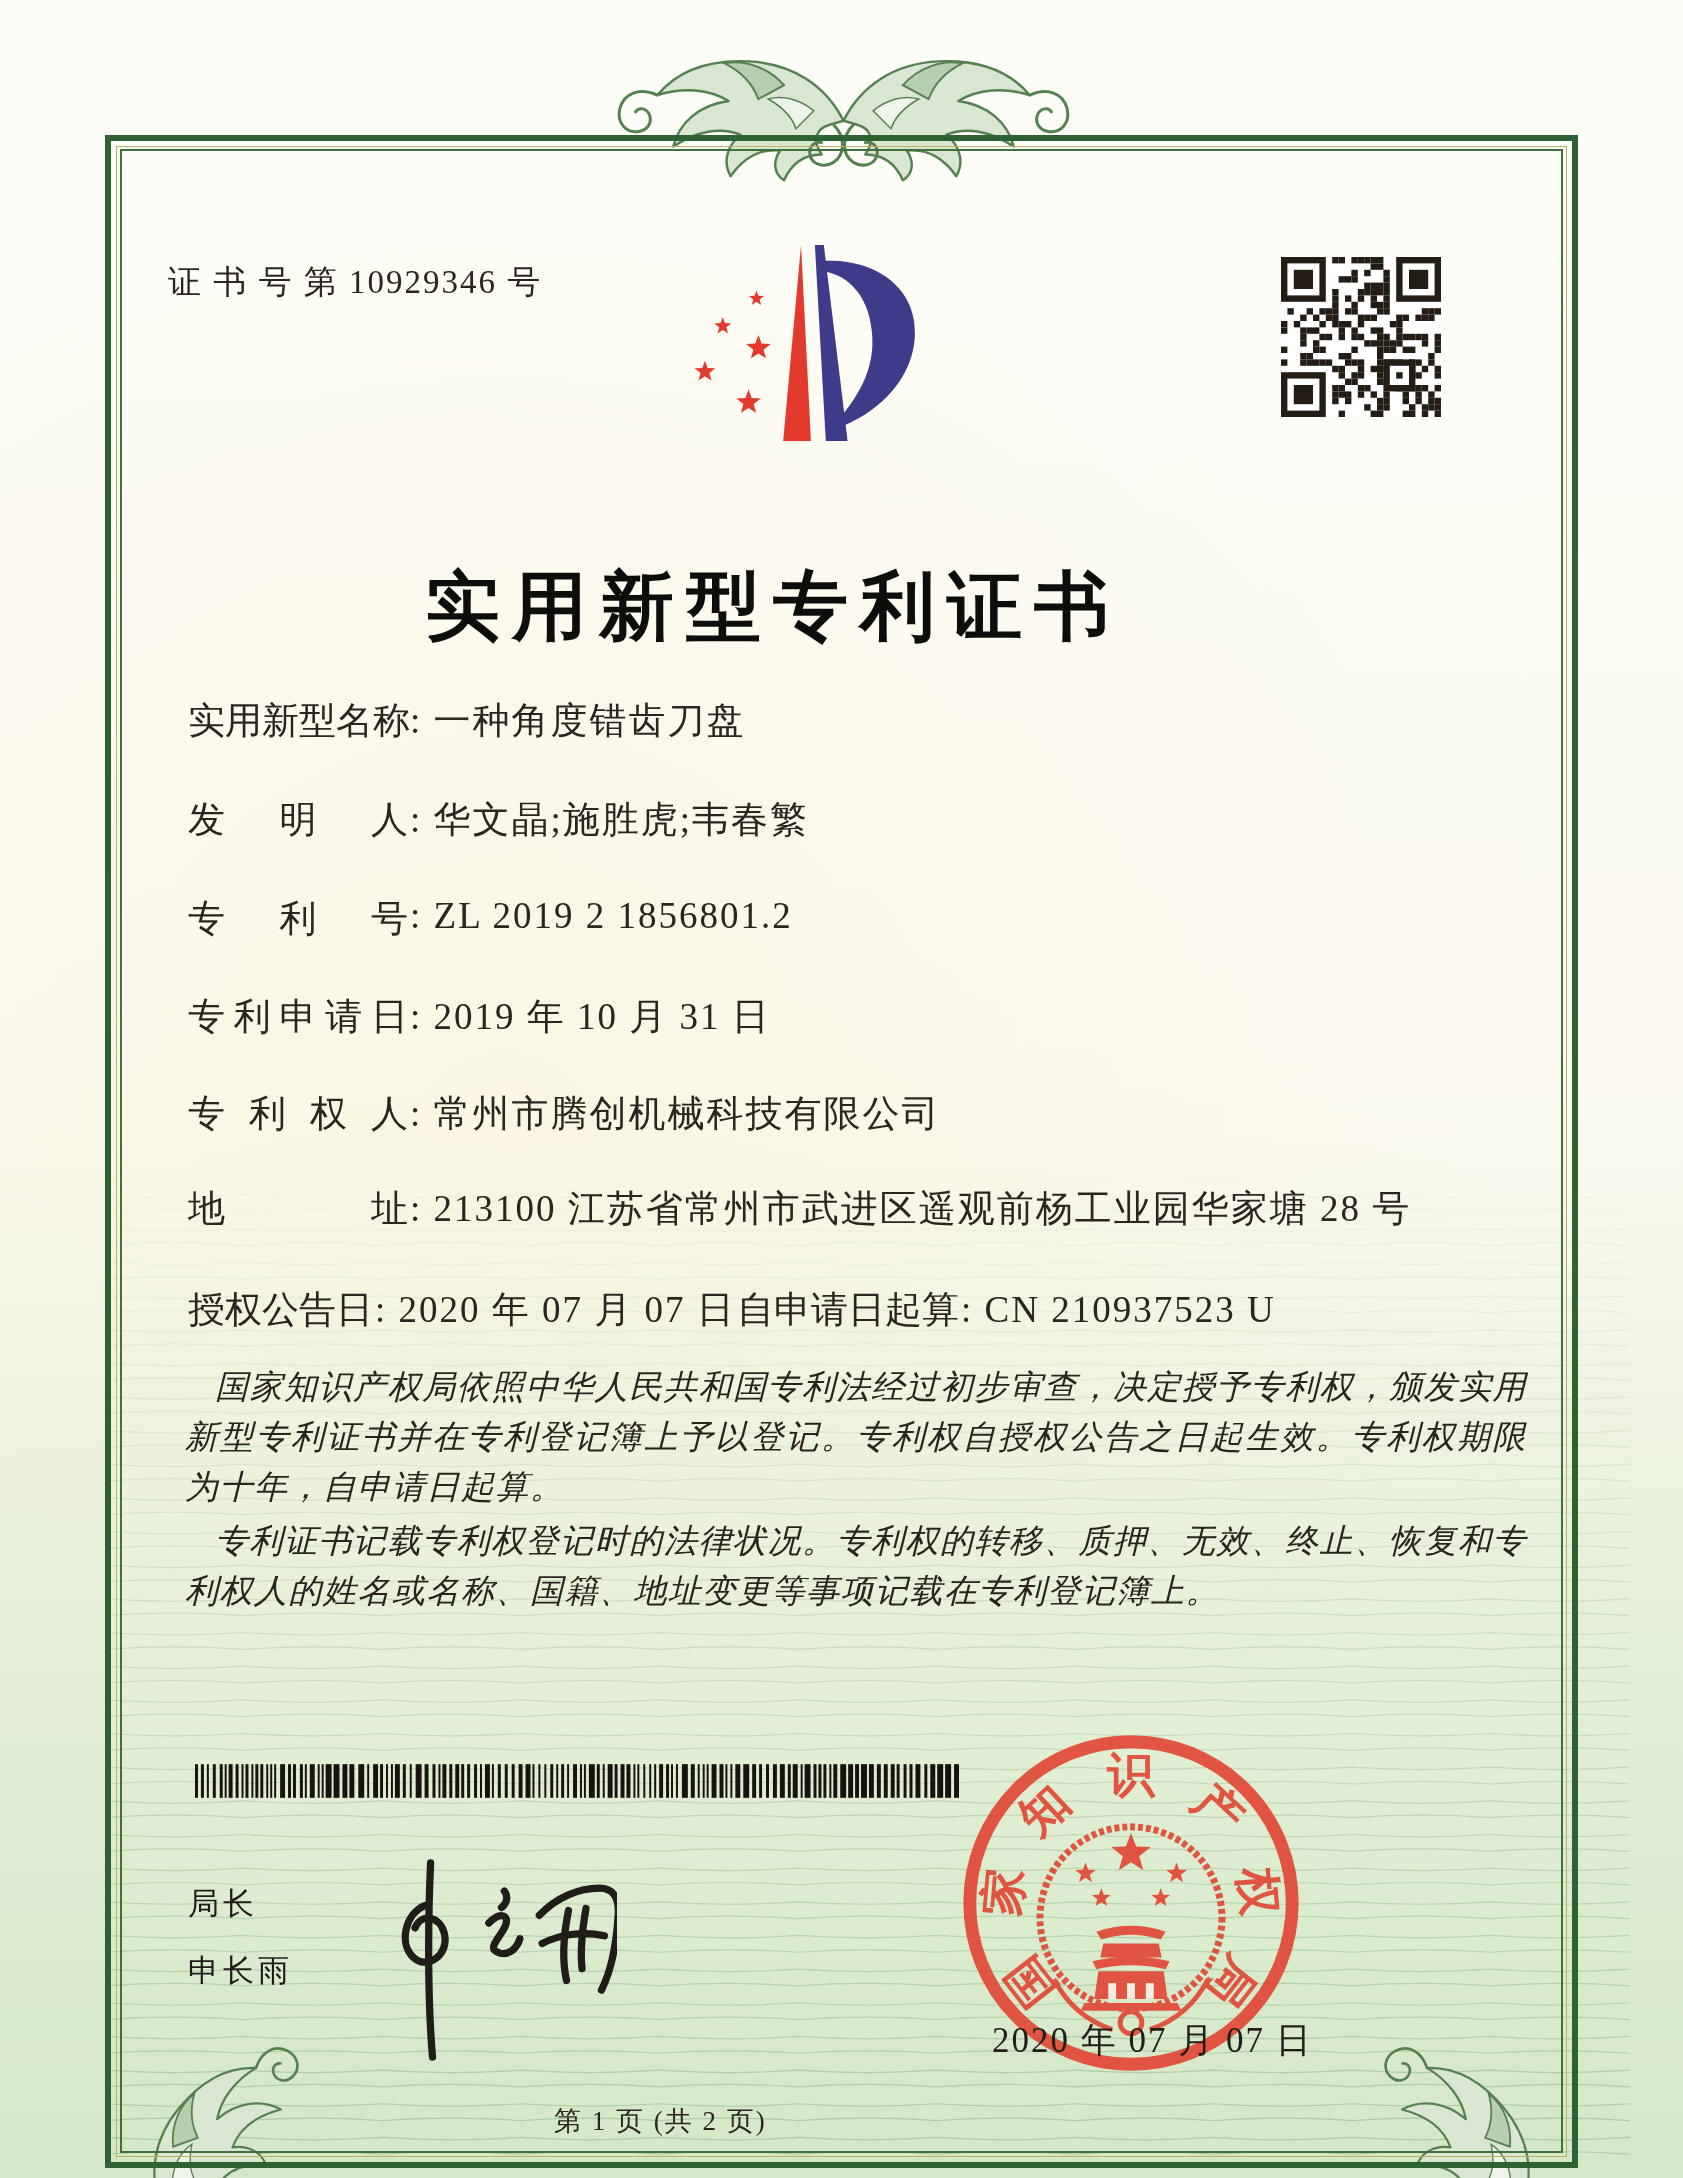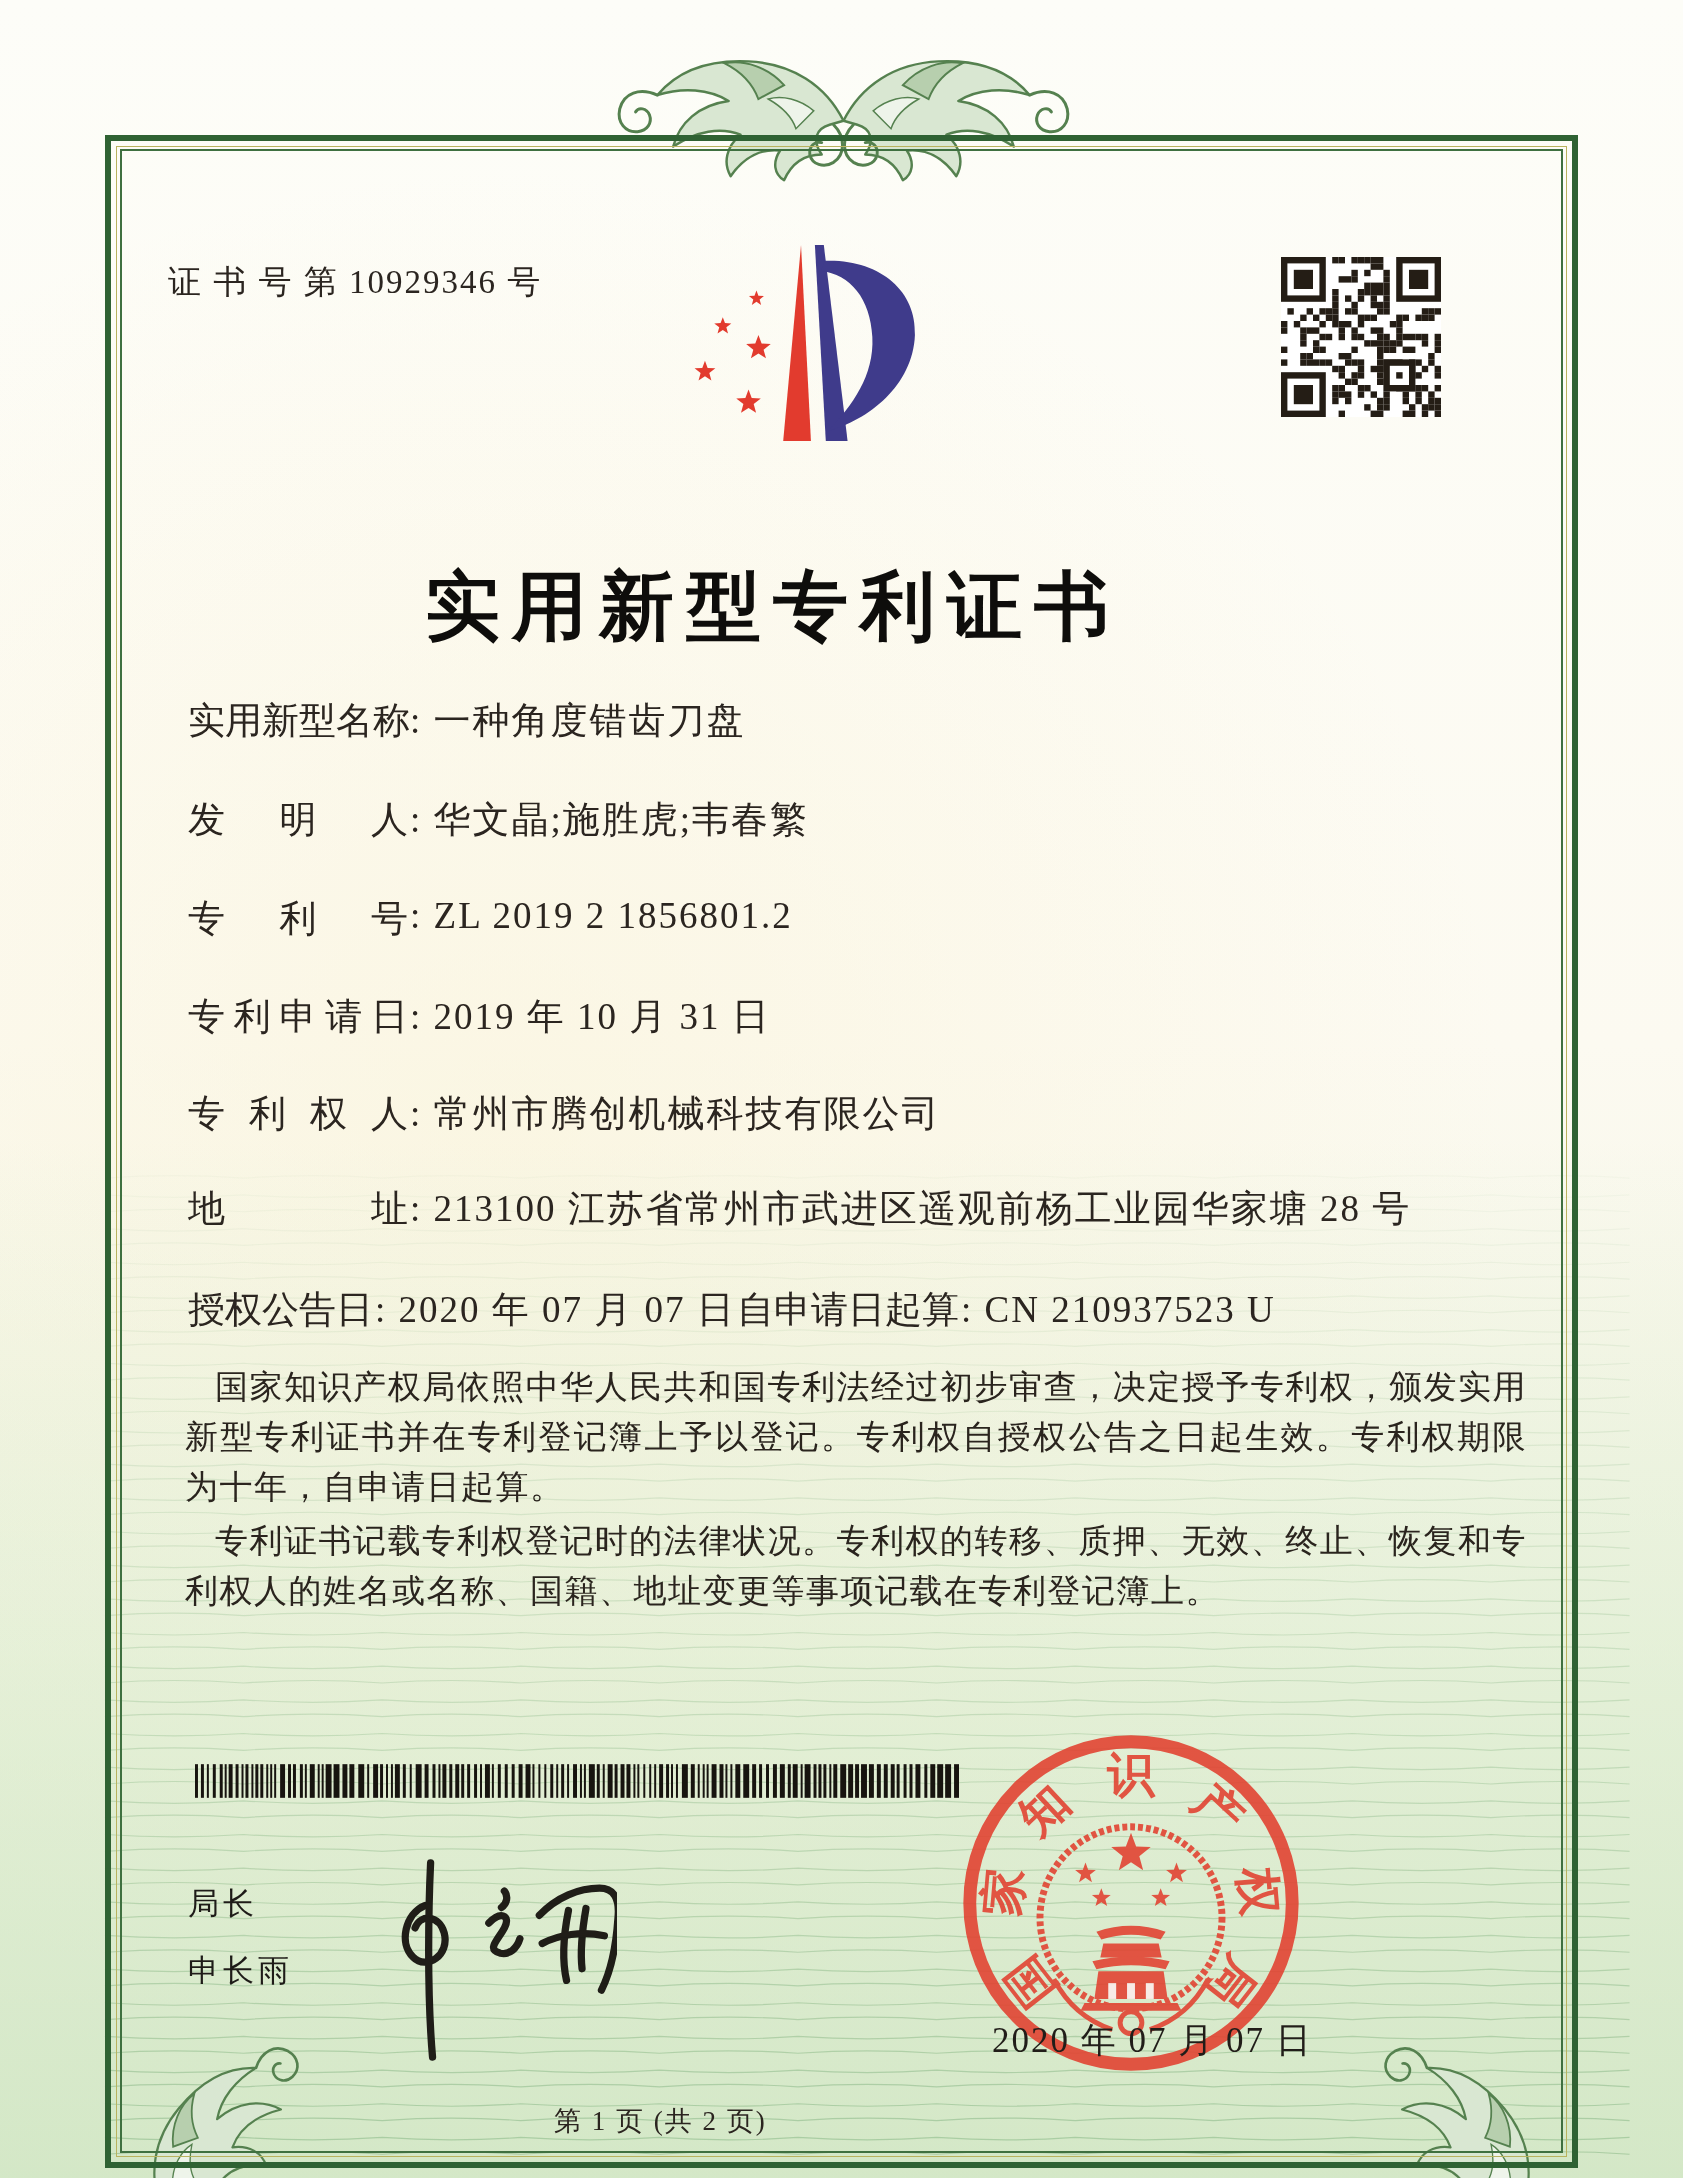--- a/index.html
+++ b/index.html
@@ -20,21 +20,21 @@
   .qr{position:absolute;left:1281px;top:257px;}
   .title{position:absolute;left:0;top:507px;width:1546px;text-align:center;
          font-size:75px;font-weight:700;letter-spacing:12px;color:#0e0d0b;white-space:nowrap;}
   .field-row{position:absolute;left:188px;font-size:37px;white-space:nowrap;}
   .field-label{display:inline-flex;justify-content:space-between;width:220px;vertical-align:top;}
   .field-colon{margin:0 4px 0 2px;}
   .field-value{letter-spacing:2px;}
   .grant-pair2{position:absolute;left:549px;top:0;}
   .body-text{position:absolute;left:185px;top:1362px;width:1342px;font-size:33px;line-height:50px;
              text-align:justify;letter-spacing:1.5px;color:#2a241e;}
-  .body-text p{margin:0 0 4px 0;text-indent:30px;}
+  .body-text p{margin:0 0 4px 0;text-indent:30px;font-style:italic;}
   .barcode{position:absolute;left:195px;top:1764px;}
   .signer-title{position:absolute;left:188px;top:1883px;font-size:31px;letter-spacing:4px;color:#1e1b18;}
   .signer-name{position:absolute;left:188px;top:1950px;font-size:31px;letter-spacing:4px;color:#1e1b18;}
   .signature{position:absolute;left:384px;top:1843px;}
   .seal{position:absolute;left:948px;top:1720px;z-index:4;}
   .seal-date{position:absolute;left:992px;top:2017px;font-size:35px;letter-spacing:2px;color:#211d19;z-index:5;white-space:nowrap;}
   .footer{position:absolute;left:554px;top:2103px;width:436px;text-align:left;font-size:27px;letter-spacing:2px;color:#2b2520;}
 </style>
 </head>
 <body>

